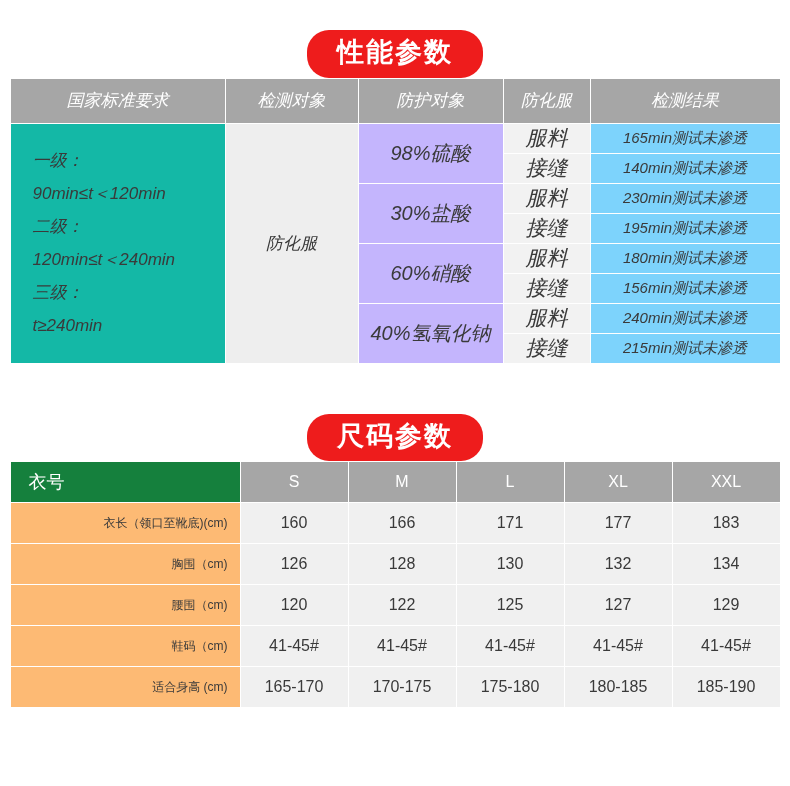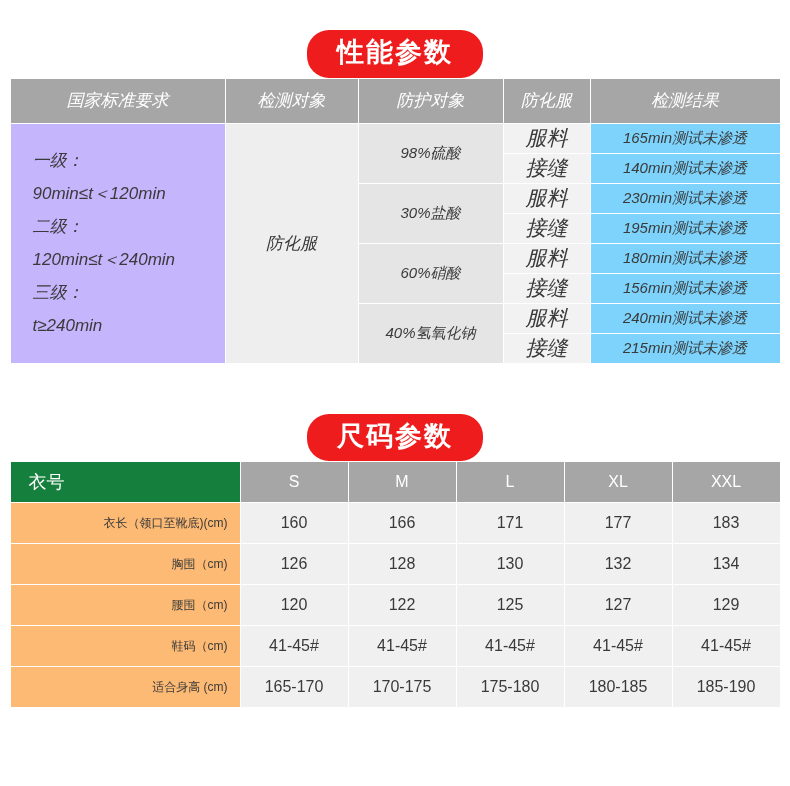--- a/index.html
+++ b/index.html
@@ -59,34 +59,34 @@
     font-size: 17px;
     height: 44px;
   }
 
   
   #perf-table {
     width: 770px;
     margin: 0 auto;
   }
   #perf-table td.std-cell {
-    background: #c4b5fd;
+    background: #14b8a6;
     text-align: left;
     padding: 4px 22px;
     font-size: 17px;
     line-height: 1.95;
     color: #3a3a3a;
   }
   #perf-table td.obj-cell {
     background: #eeeeee;
     font-size: 17px;
   }
   #perf-table td.chem-cell {
-    background: #e5e5e5;
-    font-size: 15px;
+    background: #c4b5fd;
+    font-size: 20px;
     height: 58px;
   }
   #perf-table td.part-cell {
     background: #f2f2f2;
     font-size: 21px;
     height: 29px;
   }
   #perf-table td.result-cell {
     background: #7dd3fc;
     font-size: 15px;

